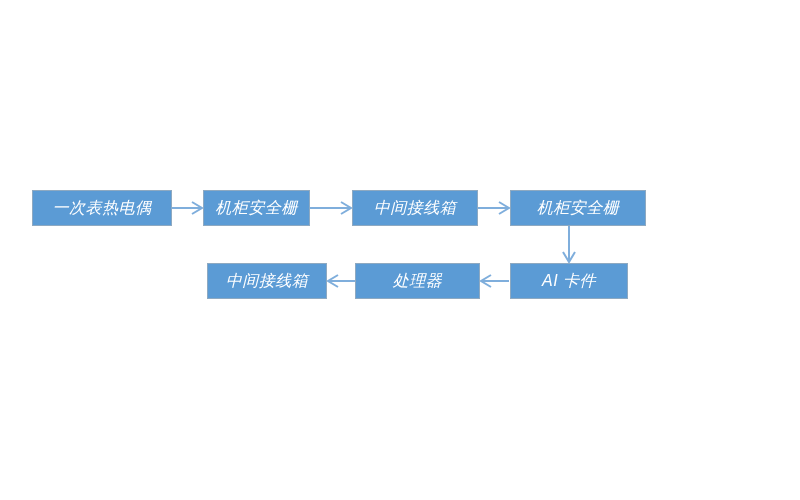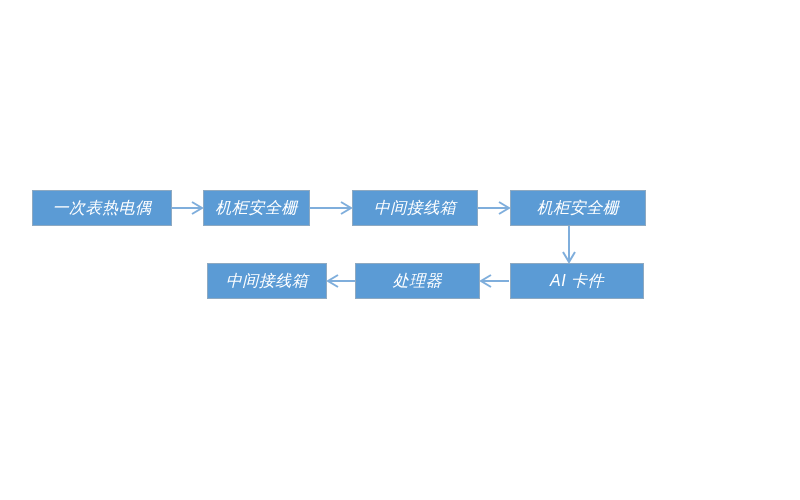--- a/index.html
+++ b/index.html
@@ -108,21 +108,21 @@
   </div>
 
   <div class="node" style="left:352px; top:190px; width:126px; height:36px;">
     <span class="node-label">中间接线箱</span>
   </div>
 
   <div class="node" style="left:510px; top:190px; width:136px; height:36px;">
     <span class="node-label">机柜安全栅</span>
   </div>
 
-  <div class="node" style="left:510px; top:263px; width:134px; height:36px;">
+  <div class="node" style="left:510px; top:263px; width:118px; height:36px;">
     <span class="node-label">AI 卡件</span>
   </div>
 
   <div class="node" style="left:355px; top:263px; width:125px; height:36px;">
     <span class="node-label">处理器</span>
   </div>
 
   <div class="node" style="left:207px; top:263px; width:120px; height:36px;">
     <span class="node-label">中间接线箱</span>
   </div>

